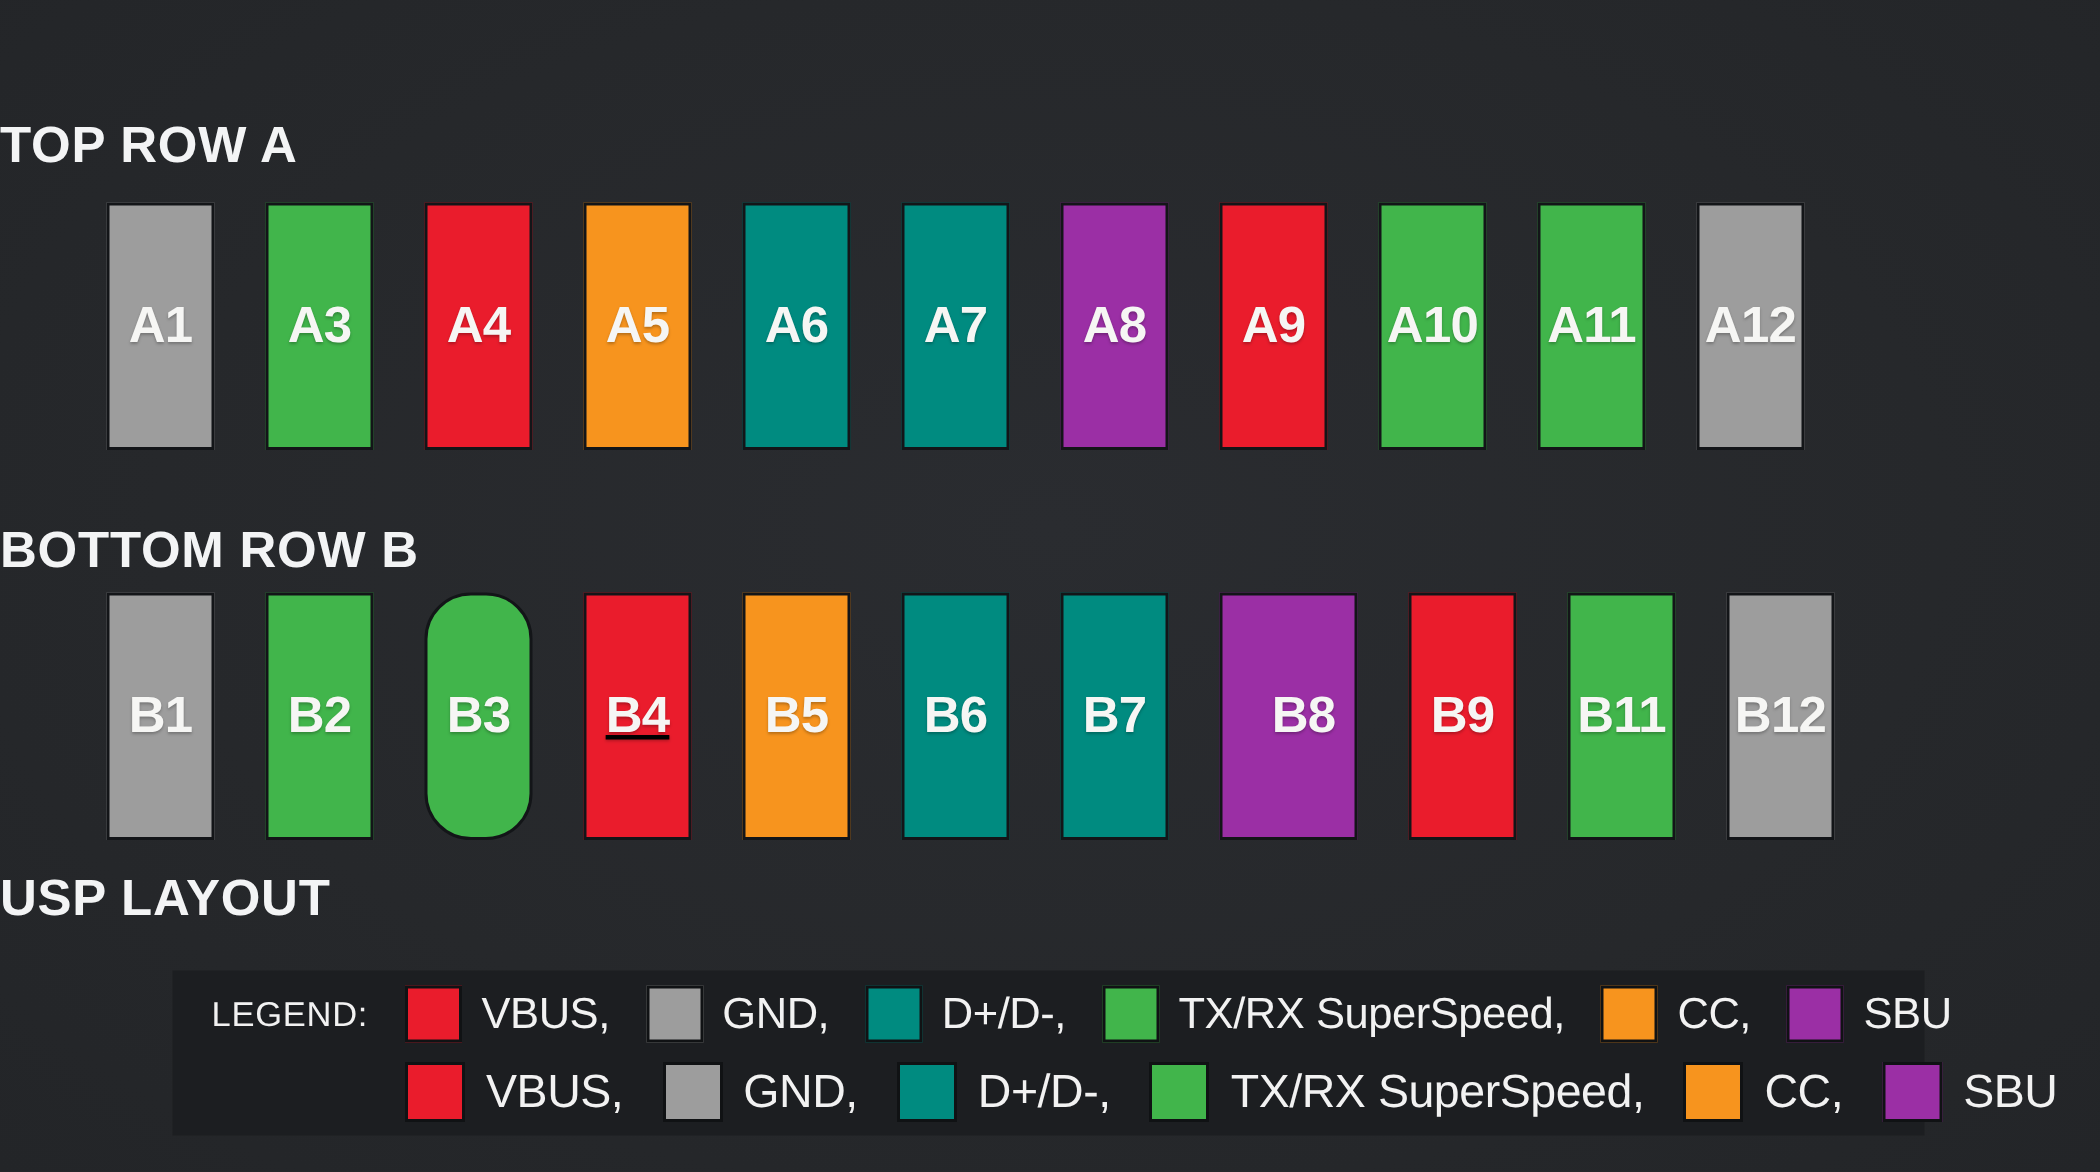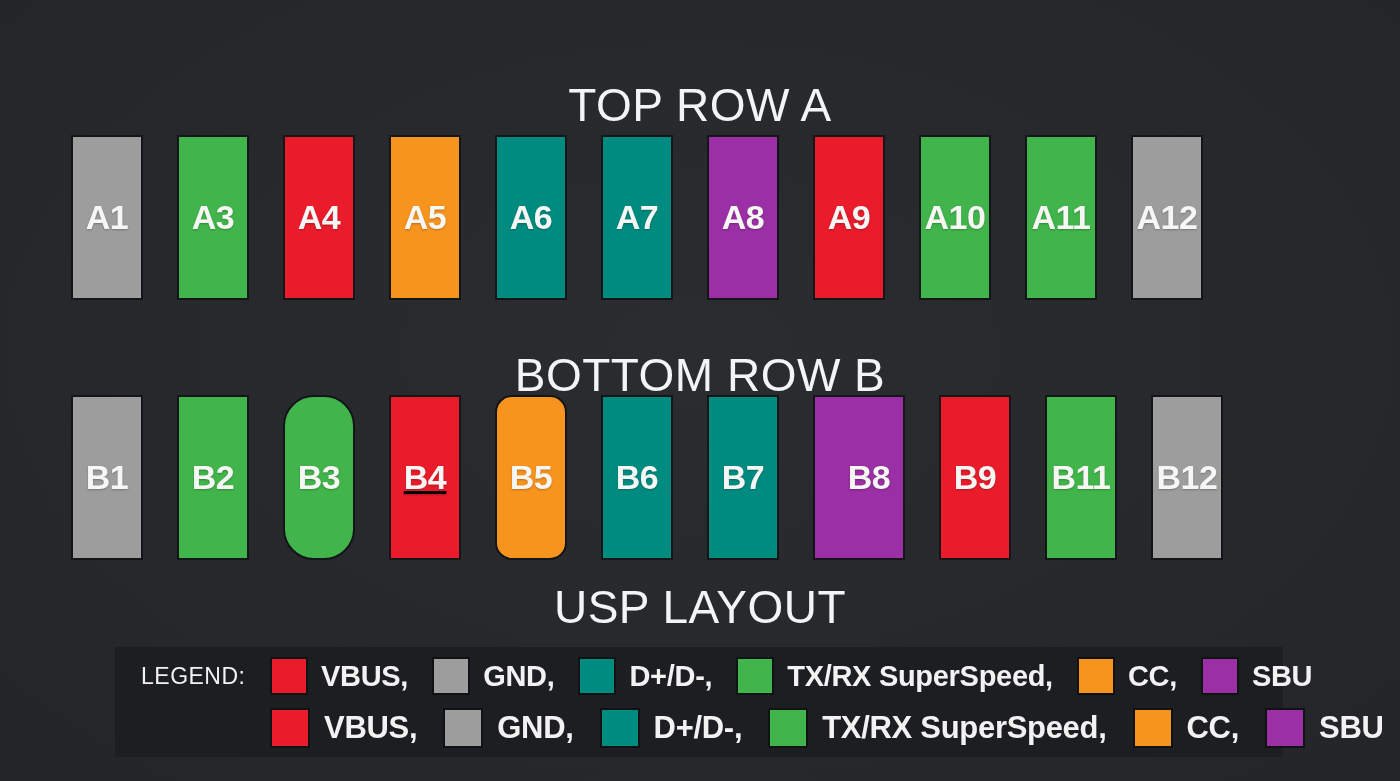--- a/index.html
+++ b/index.html
@@ -2,22 +2,22 @@
 <html><head>
 <meta charset="utf-8">
 <style>
   html,body { margin:0; padding:0; background:#26282b; }
   .stage {
     position:relative; width:1400px; height:781px; overflow:hidden;
     background: radial-gradient(ellipse at 50% 45%, #2a2c30 0%, #26282b 60%, #232528 100%);
     font-family:"Liberation Sans", sans-serif;
   }
   .row-title {
-    position:absolute; left:0; width:100%; text-align:center;
-    color:#f3f4f5; font-size:46px; font-weight:400; letter-spacing:0.5px;
+    position:absolute; left:0; width:100%; text-align:left;
+    color:#f3f4f5; font-size:34px; font-weight:700; letter-spacing:0.5px;
   }
   #title-a   { top:78px; }
   #title-b   { top:348px; }
   #title-usp { top:580px; }
 
   .pin-row { position:absolute; left:71px; display:flex; gap:34px; }
   #row-a { top:135px; }
   #row-b { top:395px; }
 
   .pin {
@@ -33,21 +33,21 @@
   .legend {
     position:absolute; left:115px; top:647px; width:1168px; height:110px;
     background:#1c1e21; display:flex; flex-direction:column; justify-content:center;
     box-sizing:border-box;
   }
   .legend-row { display:flex; align-items:center; height:52px; }
   .legend-label-cell {
     width:155px; padding-left:26px; box-sizing:border-box;
     color:#f2f2f2; font-size:23px; letter-spacing:0.5px; flex:0 0 auto;
   }
-  .legend-item { display:flex; align-items:center; margin-right:24px; flex:0 0 auto;font-weight:bold; }
+  .legend-item { display:flex; align-items:center; margin-right:24px; flex:0 0 auto; }
   .legend-swatch {
     width:34px; height:34px; border:2px solid #101214; margin-right:13px;
     flex:0 0 auto;
   }
   .legend-text { color:#f2f2f2; font-size:29px; letter-spacing:-0.3px; white-space:nowrap; }
 
   .legend-row.row-2 .legend-text { font-size:31px; }
   .legend-row.row-2 .legend-swatch { width:36px; height:36px; margin-right:14px; }
   .legend-row.row-2 .legend-item { margin-right:26px; }
 </style>
@@ -102,21 +102,21 @@
       </div>
       <div class="pin" style="background: rgb(65, 181, 75);">
         <span class="pin-label">B2</span>
       </div>
       <div class="pin" style="background: rgb(65, 181, 75); border-radius: 31px;">
         <span class="pin-label">B3</span>
       </div>
       <div class="pin" style="background: rgb(234, 28, 44); text-decoration: underline;">
         <span class="pin-label">B4</span>
       </div>
-      <div class="pin" style="background: rgb(247, 148, 30); border-radius: 17px;">
+      <div class="pin" style="background: rgb(247, 148, 30);">
         <span class="pin-label">B5</span>
       </div>
       <div class="pin" style="background: rgb(0, 139, 128);">
         <span class="pin-label">B6</span>
       </div>
       <div class="pin" style="background: rgb(0, 139, 128);">
         <span class="pin-label">B7</span>
       </div>
       <div class="pin" style="background: rgb(155, 47, 165); padding-left: 20px;">
         <span class="pin-label">B8</span>

